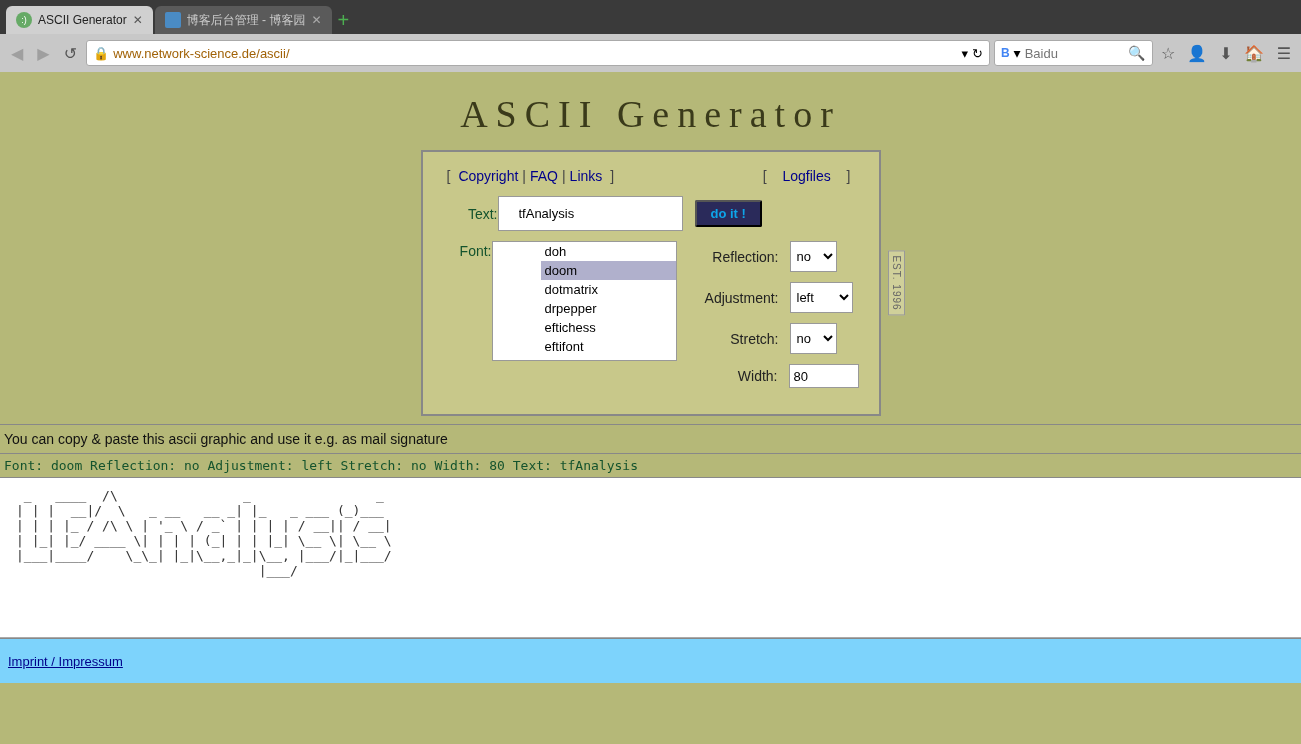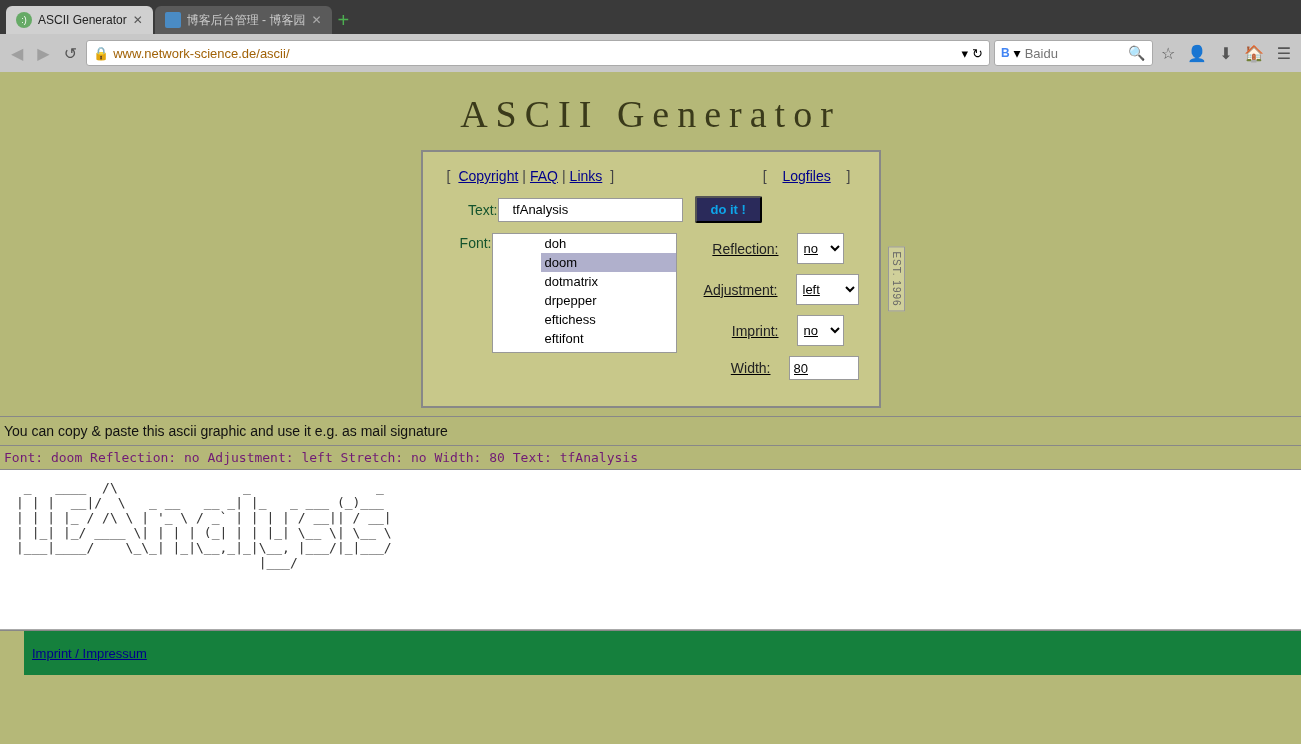--- a/index.html
+++ b/index.html
@@ -27,50 +27,50 @@
     .search-box input { border: none; outline: none; font-size: 13px; width: 100px; }
     .icon-btn { background: none; border: none; cursor: pointer; font-size: 16px; color: #555; padding: 2px 4px; }
 
     
     .page-content { background: #b5b878; min-height: 600px; }
     .page-title { text-align: center; padding: 20px 0 10px; font-size: 38px; font-family: Georgia, serif; color: #3a3a1a; letter-spacing: 8px; font-weight: normal; }
 
     
     .form-box { margin: 0 auto; width: 460px; border: 2px solid #888; background: #c8c88a; padding: 16px 20px 16px 20px; position: relative; }
     .nav-links { display: flex; align-items: center; margin-bottom: 12px; font-size: 14px; color: #444; }
-    .nav-links a { color: #00008b; text-decoration: underline; cursor: pointer; }
+    .nav-links a { color: #00008b; cursor: pointer; }
     .nav-links span { margin: 0 4px; }
     .nav-links .right { margin-left: auto; }
 
     .form-row { display: flex; align-items: center; margin-bottom: 10px; }
     .form-label { width: 55px; font-size: 14px; color: #14532d; text-align: right; }
-    .form-input { width: 185px; height: 24px; border: 1px solid #999; padding: 2px 14px; font-size: 13px; background: white; }
+    .form-input { width: 185px; height: 35px; border: 1px solid #999; padding: 2px 20px; font-size: 13px; background: white; }
     .do-it-btn { margin-left: 12px; background: #2a2a5a; color: #0ea5e9; border: 2px outset #555; padding: 4px 14px; font-size: 13px; font-weight: bold; cursor: pointer; border-radius: 2px; }
     .font-list-container { position: relative; }
     .font-list { width: 185px; height: 120px; border: 1px solid #999; background: white; overflow-y: scroll; padding-left: 48px; }
     .font-item { padding: 2px 4px; font-size: 13px; cursor: pointer; white-space: nowrap; }
     .font-item.selected { background: #b0b0cc; }
 
     .options-panel { display: flex; flex-direction: column; gap: 10px; min-width: 170px; }
-    .opt-row { display: flex; align-items: center; gap: 18px; text-decoration: underline; }
+    .opt-row { display: flex; align-items: center; gap: 11px; }
     .opt-label { width: 90px; text-align: right; font-size: 14px; color: #222; }
     .opt-select { height: 31px; border: 1px solid #999; font-size: 13px; background: white; padding: 0 2px; }
     .opt-input { width: 70px; height: 24px; border: 1px solid #999; font-size: 13px; padding: 0 4px; background: white; }
 
     .est-badge { position: absolute; right: -26px; top: 50%; transform: translateY(-50%); writing-mode: vertical-rl; font-size: 10px; color: #666; border: 1px solid #999; padding: 4px 2px; background: #d0d09a; letter-spacing: 1px; }
 
     
     .info-bar { background: #b5b878; border-top: 1px solid #888; border-bottom: 1px solid #888; padding: 6px 4px 6px 4px; font-size: 14px; color: #111; margin-top: 8px; }
-    .meta-bar { background: #b5b878; padding: 4px 4px; font-size: 13px; color: #701a75; border-bottom: 1px solid #888; font-family: monospace; }
+    .meta-bar { background: #b5b878; padding: 4px 4px; font-size: 13px; color: #14532d; border-bottom: 1px solid #888; font-family: monospace; }
 
     
     .ascii-art-area { background: white; min-height: 160px; padding: 10px 16px; font-family: monospace; font-size: 13px; color: #333; white-space: pre; border-bottom: 1px solid #aaa; }
 
     
-    .footer { background: #15803d; padding: 14px 8px; margin-left: 24px; }
+    .footer { background: #7dd3fc; padding: 14px 8px; }
     .footer a { color: #00008b; text-decoration: underline; font-size: 13px; cursor: pointer; }
 
     .separator { border: none; border-top: 1px solid #888; margin: 0; }
 
     .font-list::-webkit-scrollbar { width: 14px; }
     .font-list::-webkit-scrollbar-thumb { background: #aaa; border: 1px solid #888; }
     .font-list::-webkit-scrollbar-track { background: #d8d8d8; }
   </style>
 </head>
 <body>
@@ -176,21 +176,21 @@
           <div class="opt-row">
             <span class="opt-label">Adjustment:</span>
             <select class="opt-select">
               <option>left</option>
               <option>center</option>
               <option>right</option>
             </select>
           </div>
 
           <div class="opt-row">
-            <span class="opt-label">Imprint:</span>
+            <span class="opt-label">Stretch:</span>
             <select class="opt-select">
               <option>no</option>
               <option>yes</option>
             </select>
           </div>
 
           <div class="opt-row">
             <span class="opt-label">Width:</span>
             <input type="text" class="opt-input" value="80" style="">
           </div>

